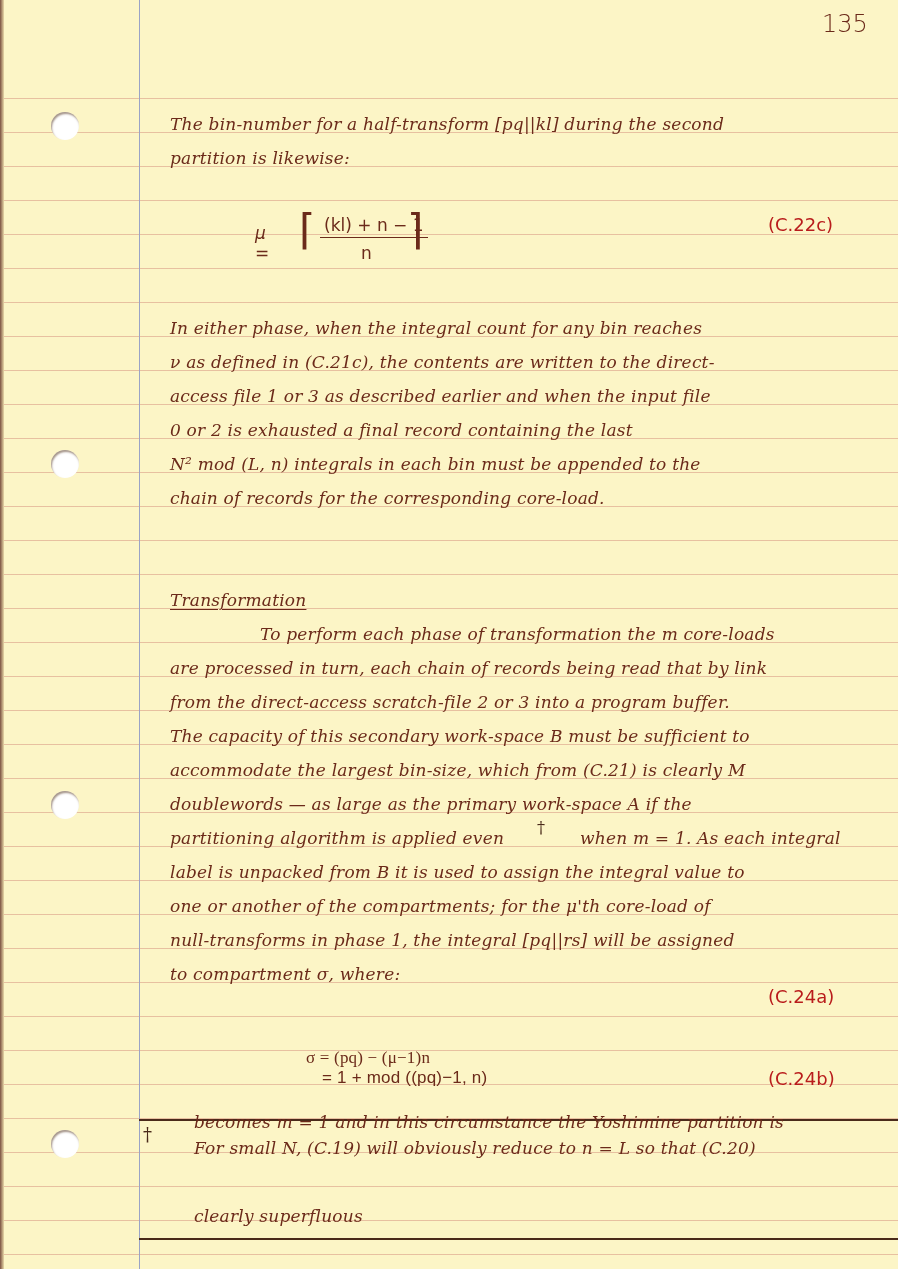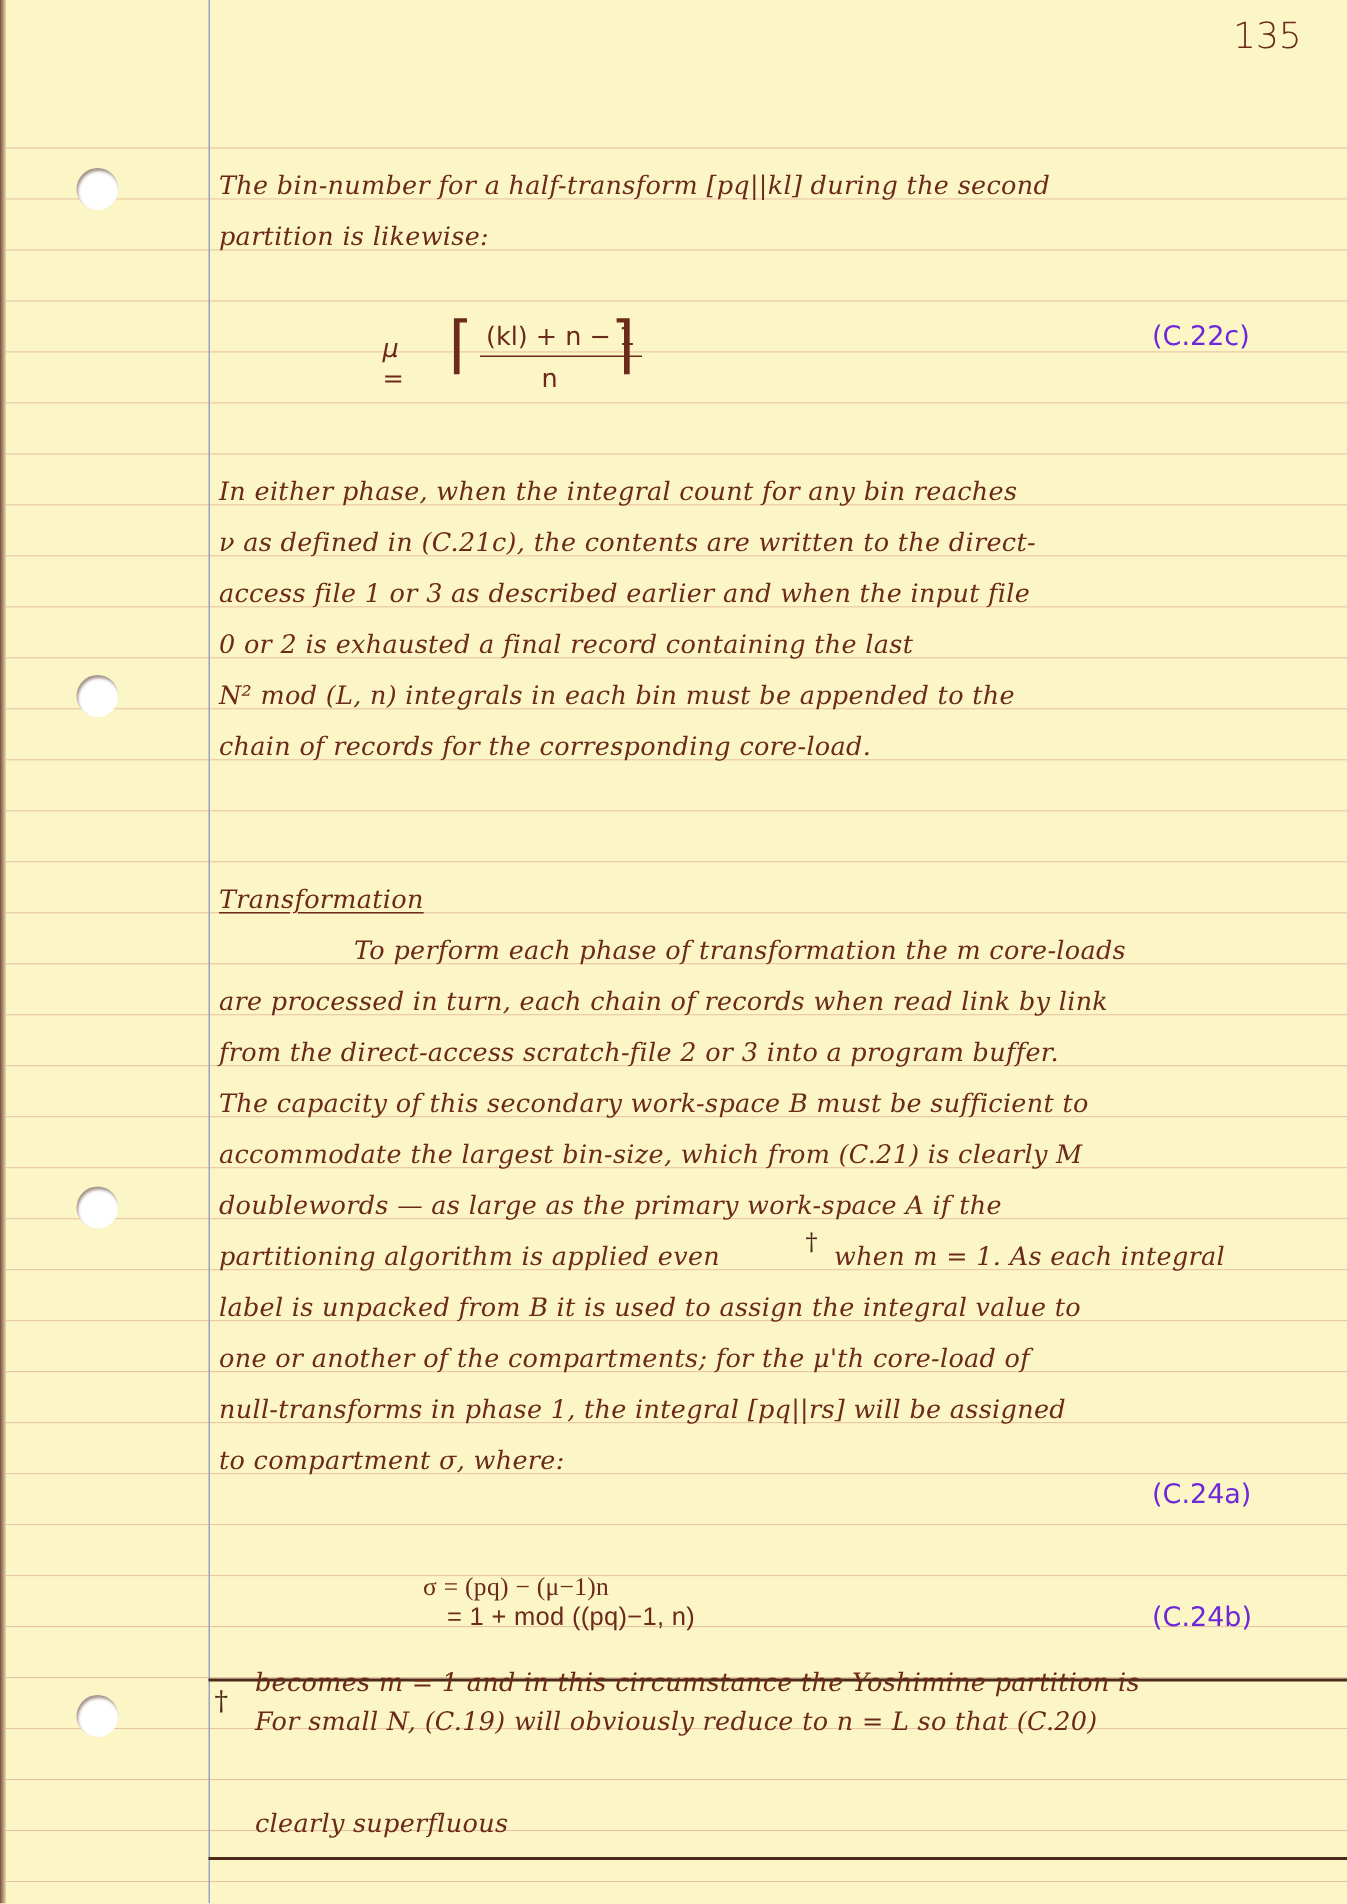--- a/index.html
+++ b/index.html
@@ -28,24 +28,25 @@
     background: #9aa3c6;
   }
   .hole {
     position: absolute; left: 51px; width: 28px; height: 28px; border-radius: 50%;
     background: #ffffff; box-shadow: inset 1px 2px 2px rgba(90,60,40,0.55);
   }
   .ink {
     position: absolute; color: #6b2a1a; font-size: 17px;
     font-family: "DejaVu Serif", serif; font-style: italic; white-space: nowrap;
     letter-spacing: 0.2px;
+    margin-left: 24px;
   }
   .page-number { position: absolute; left: 822px; top: 10px; font-size: 24px; color: #6b2a1a; font-family: "DejaVu Sans", sans-serif; font-weight: 300; }
   .line { position: absolute; left: 146px; }
-  .eq-label { position: absolute; color: #6d28d9; font-size: 18px; font-family: "DejaVu Sans", sans-serif; }
+  .eq-label { position: absolute; color: #b91c1c; font-size: 18px; font-family: "DejaVu Sans", sans-serif; }
   .heading { text-decoration: underline; text-underline-offset: 3px; text-align: center; }
   .rule-dark { position: absolute; left: 139px; width: 759px; height: 2px; background: #4a2a1a; }
   .fraction { position: absolute; left: 255px; top: 205px; color: #6b2a1a; font-family: "DejaVu Sans", sans-serif; font-size: 17px; }
   .fraction .mu { position: absolute; left: 0; top: 18px; font-style: italic; }
   .fraction .bracket { position: absolute; top: 4px; font-size: 42px; font-weight: 200; line-height: 1; }
   .fraction .num { position: absolute; left: 65px; top: 10px; white-space: nowrap; border-bottom: 1.5px solid #6b2a1a; padding: 0 4px 2px 4px; }
   .fraction .den { position: absolute; left: 106px; top: 38px; }
   .dagger-sup { position: absolute; font-size: 16px; color: #4a2a1a; }
 </style>
 </head>
@@ -76,21 +77,21 @@
 
 <div class="ink line" style="top:318px">In either phase, when the integral count for any bin reaches</div>
 <div class="ink line" style="top:352px">ν as defined in (C.21c), the contents are written to the direct-</div>
 <div class="ink line" style="top:386px">access file 1 or 3 as described earlier and when the input file</div>
 <div class="ink line" style="top:420px">0 or 2 is exhausted a final record containing the last</div>
 <div class="ink line" style="top:454px">N² mod (L, n) integrals in each bin must be appended to the</div>
 <div class="ink line" style="top:488px">chain of records for the corresponding core-load.</div>
 
 <div class="ink line heading" style="top:590px">Transformation</div>
 <div class="ink" style="left:236px; top:624px">To perform each phase of transformation the m core-loads</div>
-<div class="ink line" style="top:658px">are processed in turn, each chain of records when read link by link</div>
+<div class="ink line" style="top:658px">are processed in turn, each chain of records being read that by link</div>
 <div class="ink line" style="top:692px">from the direct-access scratch-file 2 or 3 into a program buffer.</div>
 <div class="ink line" style="top:726px">The capacity of this secondary work-space B must be sufficient to</div>
 <div class="ink line" style="top:760px">accommodate the largest bin-size, which from (C.21) is clearly M</div>
 <div class="ink line" style="top:794px">doublewords — as large as the primary work-space A if the</div>
 <div class="ink line" style="top:828px">partitioning algorithm is applied even</div>
 <div class="dagger-sup" style="left:537px; top:818px">†</div>
 <div class="ink" style="left:556px; top:828px">when m = 1. As each integral</div>
 <div class="ink line" style="top:862px">label is unpacked from B it is used to assign the integral value to</div>
 <div class="ink line" style="top:896px">one or another of the compartments; for the μ'th core-load of</div>
 <div class="ink line" style="top:930px">null-transforms in phase 1, the integral [pq||rs] will be assigned</div>

